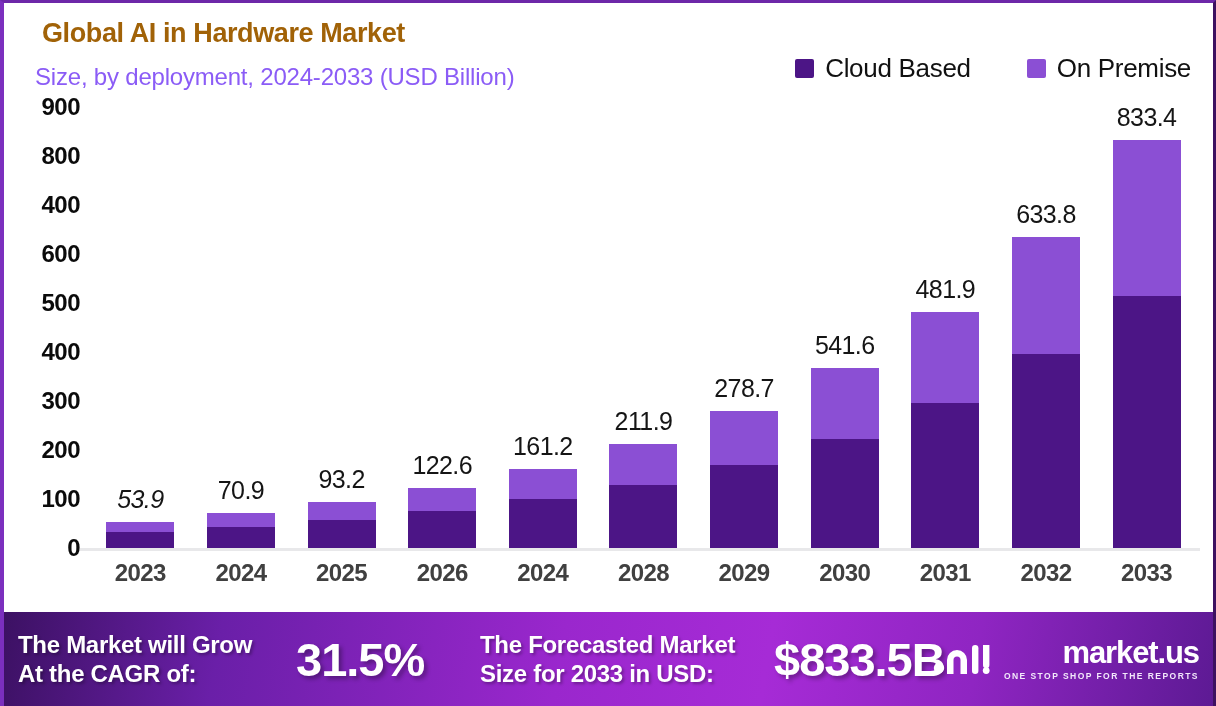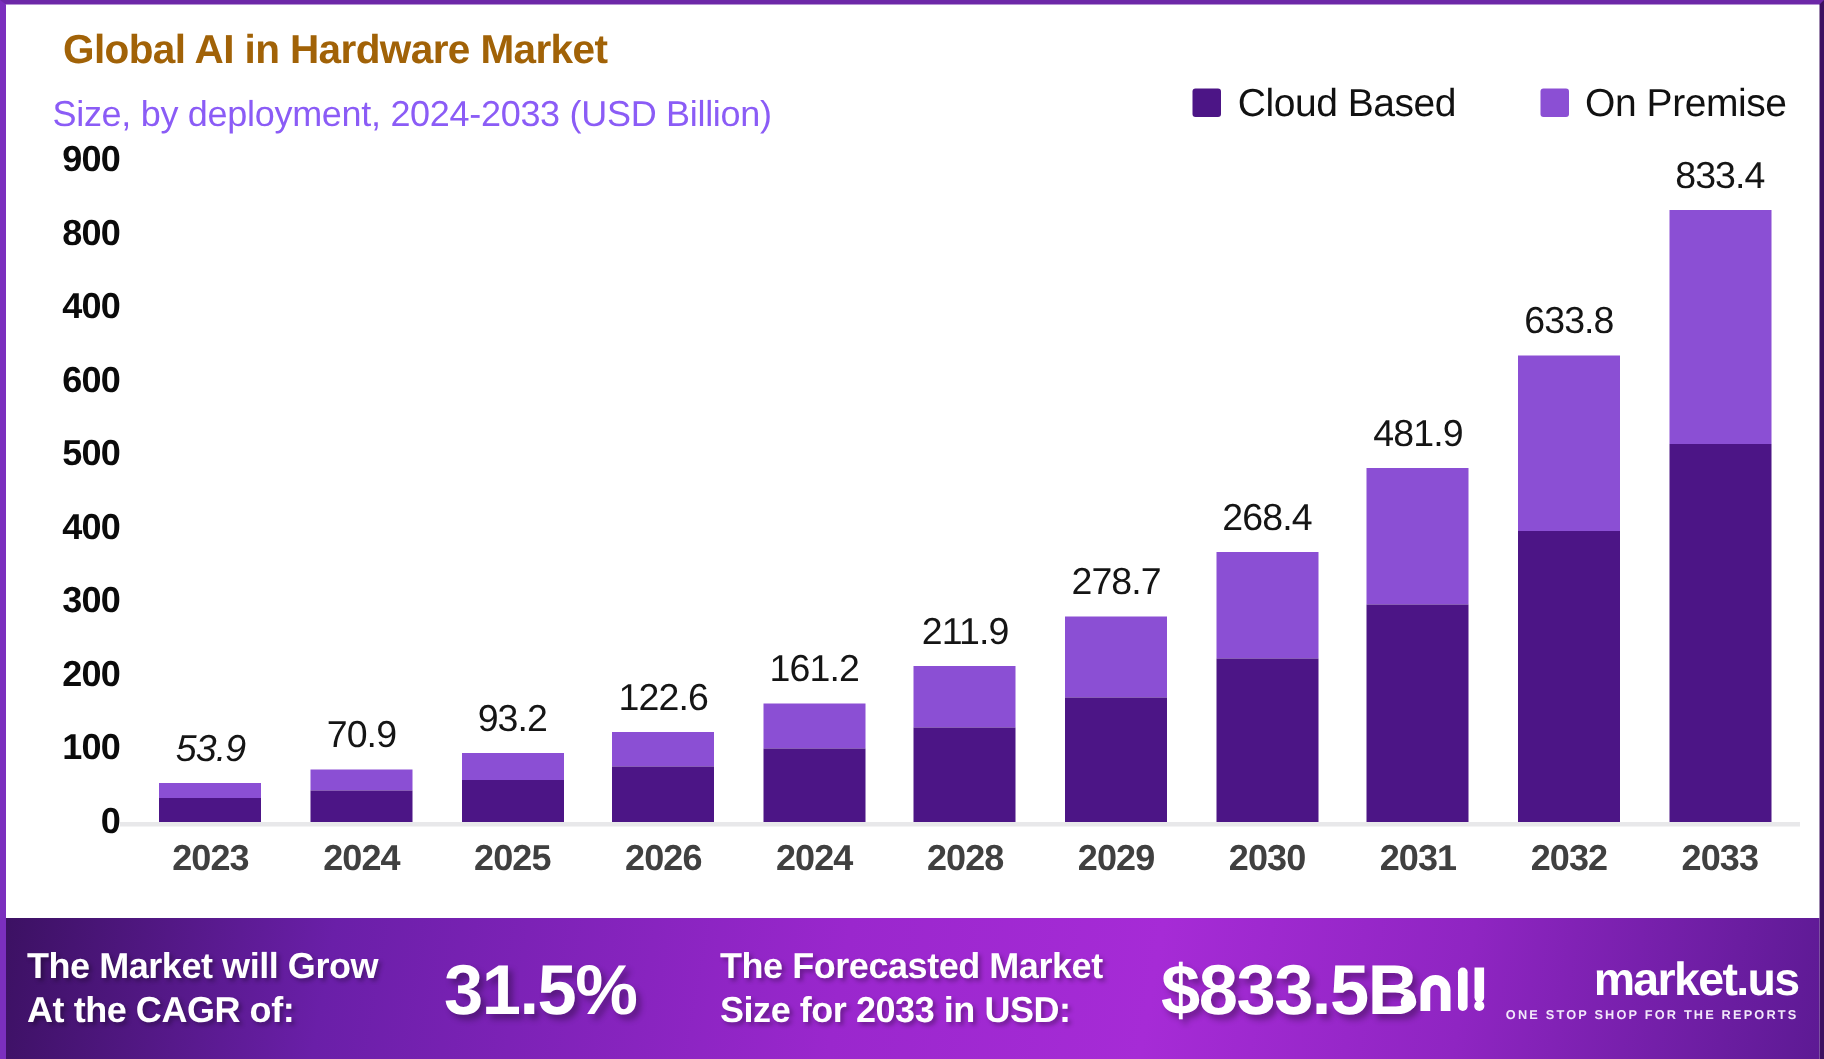--- a/index.html
+++ b/index.html
@@ -296,21 +296,21 @@
           </div>
         </div>
         <div class="bar-col">
           <div class="bar-label" style="bottom: 144.563px;">278.7</div>
           <div class="bar-stack" style="height: 136.563px;">
             <div class="seg-premise" style="height: 53.851px; background: rgb(139, 79, 212);"></div>
             <div class="seg-cloud" style="height: 82.712px; background: rgb(76, 21, 134);"></div>
           </div>
         </div>
         <div class="bar-col">
-          <div class="bar-label" style="bottom: 187.585px;">268.4</div>
+          <div class="bar-label" style="bottom: 187.585px;">541.6</div>
           <div class="bar-stack" style="height: 179.585px;">
             <div class="seg-premise" style="height: 70.805px; background: rgb(139, 79, 212);"></div>
             <div class="seg-cloud" style="height: 108.78px; background: rgb(76, 21, 134);"></div>
           </div>
         </div>
         <div class="bar-col">
           <div class="bar-label" style="bottom: 244.131px;">481.9</div>
           <div class="bar-stack" style="height: 236.131px;">
             <div class="seg-premise" style="height: 91.091px; background: rgb(139, 79, 212);"></div>
             <div class="seg-cloud" style="height: 145.04px; background: rgb(76, 21, 134);"></div>

